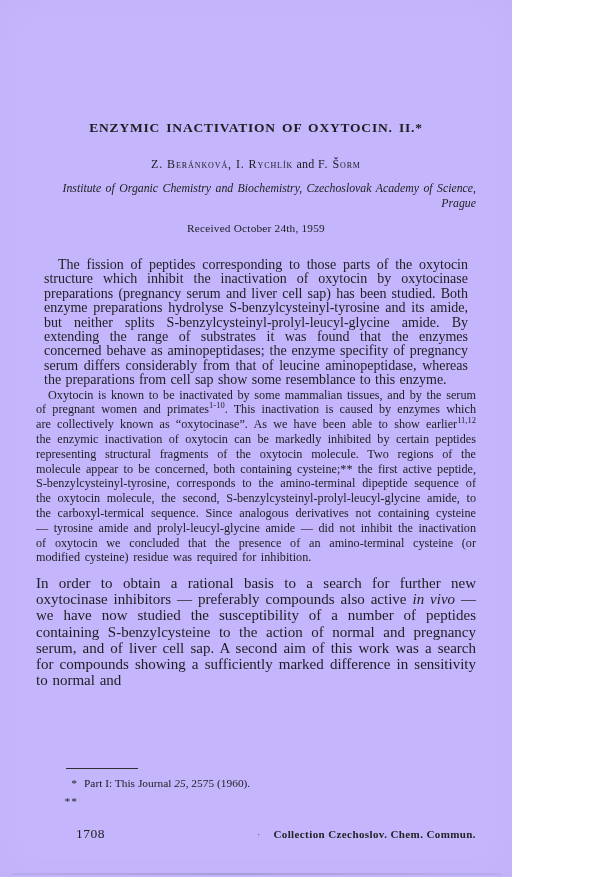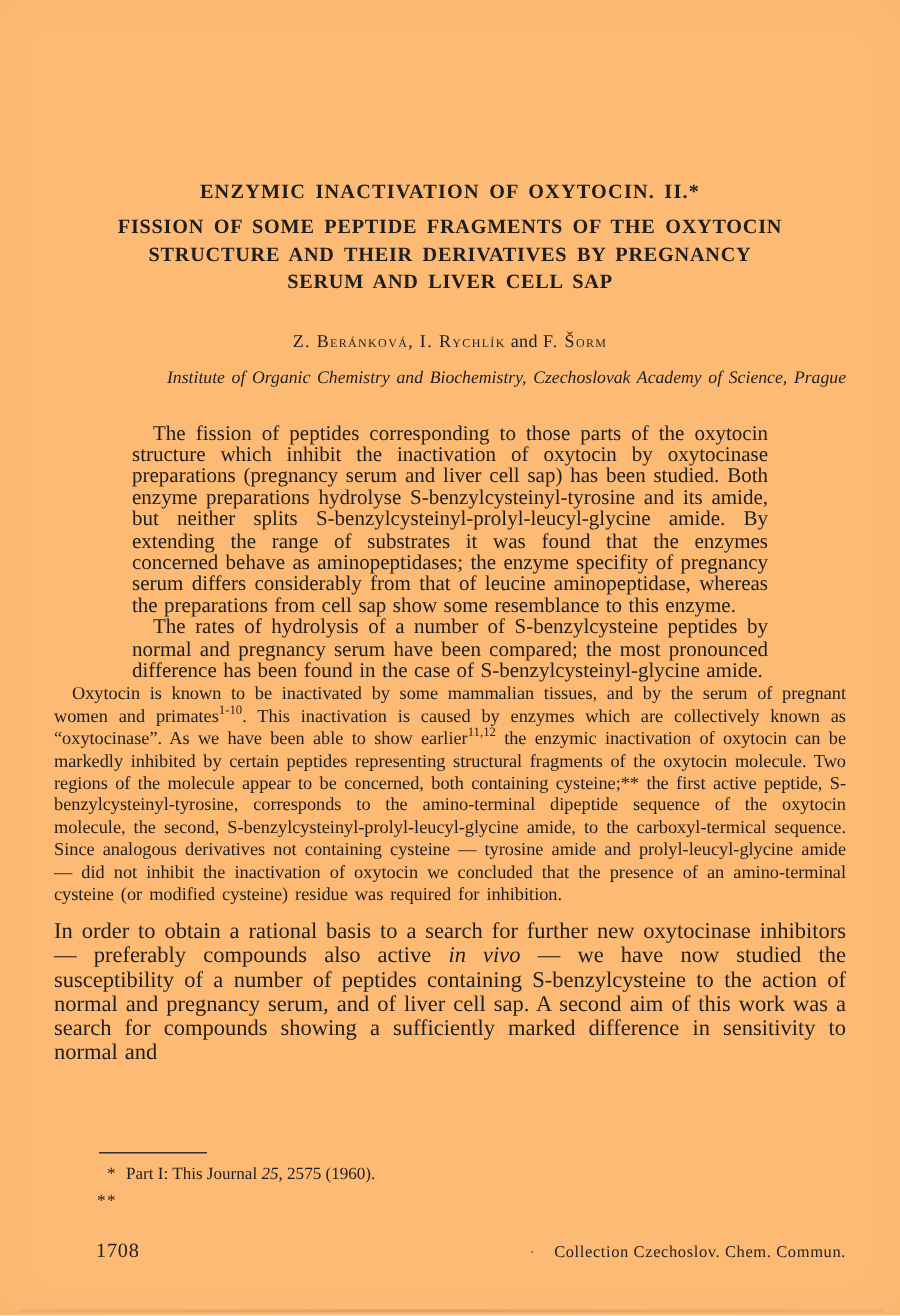--- a/index.html
+++ b/index.html
@@ -1,21 +1,21 @@
 <!DOCTYPE html>
 <html><head>
 <meta charset="utf-8">
 <style>
   * { margin: 0; padding: 0; box-sizing: border-box; }
   html, body { width: 600px; background: #ffffff; }
   .page {
     position: relative;
-    width: 600px;
+    width: 512px;
     height: 877px;
-    background: #fdba74;
+    background: #c4b5fd;
     font-family: "Liberation Serif", "DejaVu Serif", serif;
     color: #1e1e1e;
     overflow: hidden;
     box-shadow: inset 0 0 40px rgba(0,0,0,0.02);
   }
   .content { padding: 121px 36px 0; }
 
   .title1 {
     text-align: center;
     font-size: 13.5px;
@@ -94,59 +94,58 @@
     border-top: 1px solid #2f2f2f;
     margin: 0 0 6px 30px;
   }
   .fn { display: flex; line-height: 17.5px; }
   .fn-marker { flex: none; width: 42px; text-align: right; letter-spacing: 1px; }
   .fn-text { margin-left: 6px; }
 
   .footer {
     position: absolute;
     top: 826px;
-    left: 36px;
+    left: 48px;
     right: 36px;
     display: flex;
     justify-content: space-between;
     align-items: baseline;
   }
   .page-number { margin-left: 28px; font-size: 13.5px; letter-spacing: 0.5px; }
   .journal-ref-wrap { display: flex; align-items: baseline; }
   .footer-dot { font-size: 10px; color: #555; margin-right: 13px; }
-  .journal-ref { font-size: 11px; font-weight: normal; letter-spacing: 0.4px; color: #232323; }
+  .journal-ref { font-size: 11px; font-weight: bold; letter-spacing: 0.4px; color: #232323; }
 
   .scan-edge {
     position: absolute;
     left: 12px;
     right: 10px;
     bottom: 2px;
     height: 2px;
     background: linear-gradient(to right, rgba(0,0,0,0.05), rgba(0,0,0,0.13) 45%, rgba(0,0,0,0.04));
     border-radius: 1px;
   }
 </style>
 </head>
 <body>
 
 <div class="page">
   <div class="content">
 
     <h1 class="title1">ENZYMIC INACTIVATION OF OXYTOCIN. II.*</h1>
 
-    <h2 class="title2">FISSION OF SOME PEPTIDE FRAGMENTS OF THE OXYTOCIN STRUCTURE AND THEIR DERIVATIVES BY PREGNANCY SERUM AND LIVER CELL SAP</h2>
 
     <div class="authors"><span class="sc">Z. Beránková, I. Rychlík</span><span> and </span><span class="sc">F. Šorm</span></div>
 
     <div class="affiliation">Institute of Organic Chemistry and Biochemistry, Czechoslovak Academy of Science, Prague</div>
 
+    <div class="received">Received October 24th, 1959</div>
 
     <div class="abstract">
       <p>The fission of peptides corresponding to those parts of the oxytocin structure which inhibit the inactivation of oxytocin by oxytocinase preparations (pregnancy serum and liver cell sap) has been studied. Both enzyme preparations hydrolyse S-benzylcysteinyl-tyrosine and its amide, but neither splits S-benzylcysteinyl-prolyl-leucyl-glycine amide. By extending the range of substrates it was found that the enzymes concerned behave as aminopeptidases; the enzyme specifity of pregnancy serum differs considerably from that of leucine aminopeptidase, whereas the preparations from cell sap show some resemblance to this enzyme.</p>
-      <p>The rates of hydrolysis of a number of S-benzylcysteine peptides by normal and pregnancy serum have been compared; the most pronounced difference has been found in the case of S-benzylcysteinyl-glycine amide.</p>
     </div>
 
     <div class="body-text">
       <p class="para1"><span>Oxytocin is known to be inactivated by some mammalian tissues, and by the serum of pregnant women and primates</span><sup>1-10</sup><span>. This inactivation is caused by enzymes which are collectively known as “oxytocinase”. As we have been able to show earlier</span><sup>11,12</sup><span> the enzymic inactivation of oxytocin can be markedly inhibited by certain peptides representing structural fragments of the oxytocin molecule. Two regions of the molecule appear to be concerned, both containing cysteine;** the first active peptide, S-benzylcysteinyl-tyrosine, corresponds to the amino-terminal dipeptide sequence of the oxytocin molecule, the second, S-benzylcysteinyl-prolyl-leucyl-glycine amide, to the carboxyl-termical sequence. Since analogous derivatives not containing cysteine — tyrosine amide and prolyl-leucyl-glycine amide — did not inhibit the inactivation of oxytocin we concluded that the presence of an amino-terminal cysteine (or modified cysteine) residue was required for inhibition.</span></p>
 
       <p class="para2"><span>In order to obtain a rational basis to a search for further new oxytocinase inhibitors — preferably compounds also active </span><span class="italic">in vivo</span><span> — we have now studied the susceptibility of a number of peptides containing S-benzylcysteine to the action of normal and pregnancy serum, and of liver cell sap. A second aim of this work was a search for compounds showing a sufficiently marked difference in sensitivity to normal and</span></p>
     </div>
   </div>
 
   <div class="footnotes">

